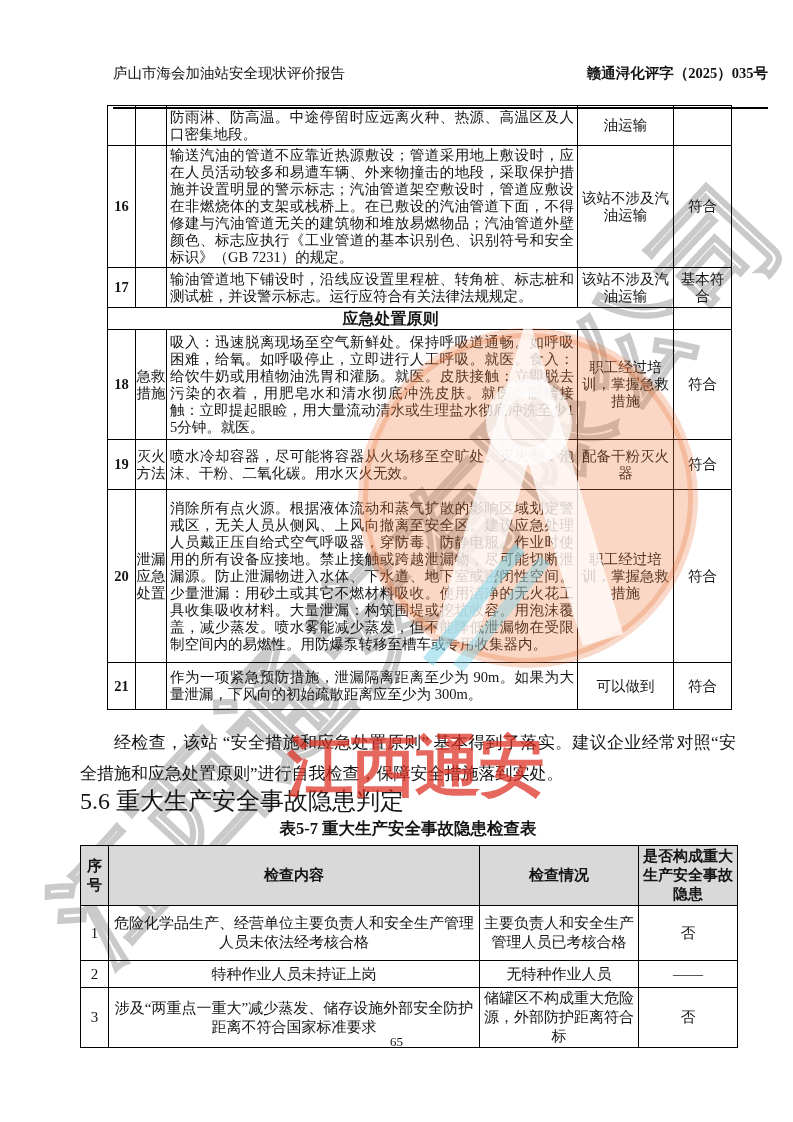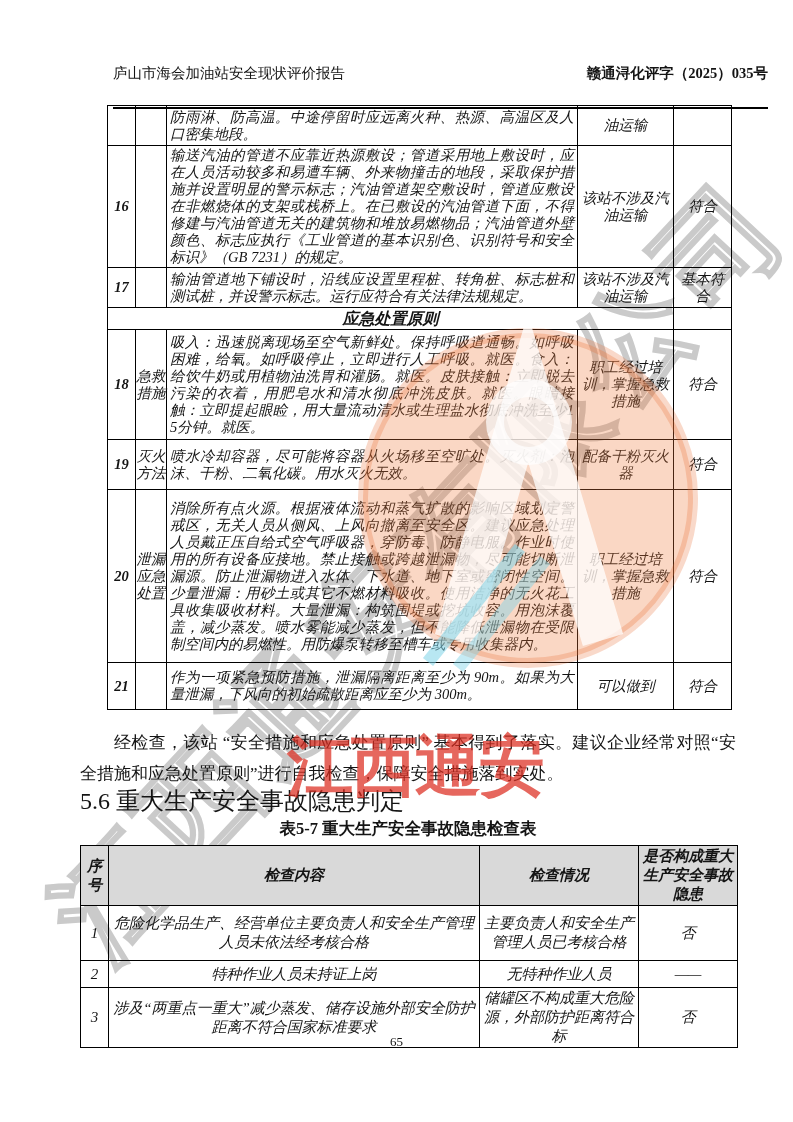--- a/index.html
+++ b/index.html
@@ -7,21 +7,21 @@
         font-family:"Liberation Serif", serif;color:#141414;overflow:hidden;}
   .content{position:absolute;inset:0;z-index:1;}
 
   
   .hdr{position:absolute;left:80px;top:64px;width:655px;display:flex;
        justify-content:space-between;align-items:flex-end;font-size:14.5px;
        border-bottom:2px solid #000;padding-bottom:24px;margin-left:33px;}
   .hdr .right{font-weight:bold;}
 
   
-  table{border-collapse:collapse;table-layout:fixed;font-style:italic;}
+  table{border-collapse:collapse;table-layout:fixed;}
   td,th{border:1.5px solid #000;padding:1px 3px;vertical-align:middle;word-break:break-all;}
 
   .t1{position:absolute;left:107px;top:105px;width:624px;font-size:14.5px;line-height:17px;}
   .t1 .no{text-align:center;font-family:"Liberation Serif",serif;font-weight:bold;}
   .t1 .lab{text-align:center;padding:1px 0;margin-left:42px;}
   .t1 .body{text-align:justify;}
   .t1 .st,.t1 .res{text-align:center;}
   .t1 .section{text-align:center;font-weight:bold;font-size:16px;}
 
   .t2{position:absolute;left:80px;top:845px;width:657px;font-size:15px;line-height:19px;}

